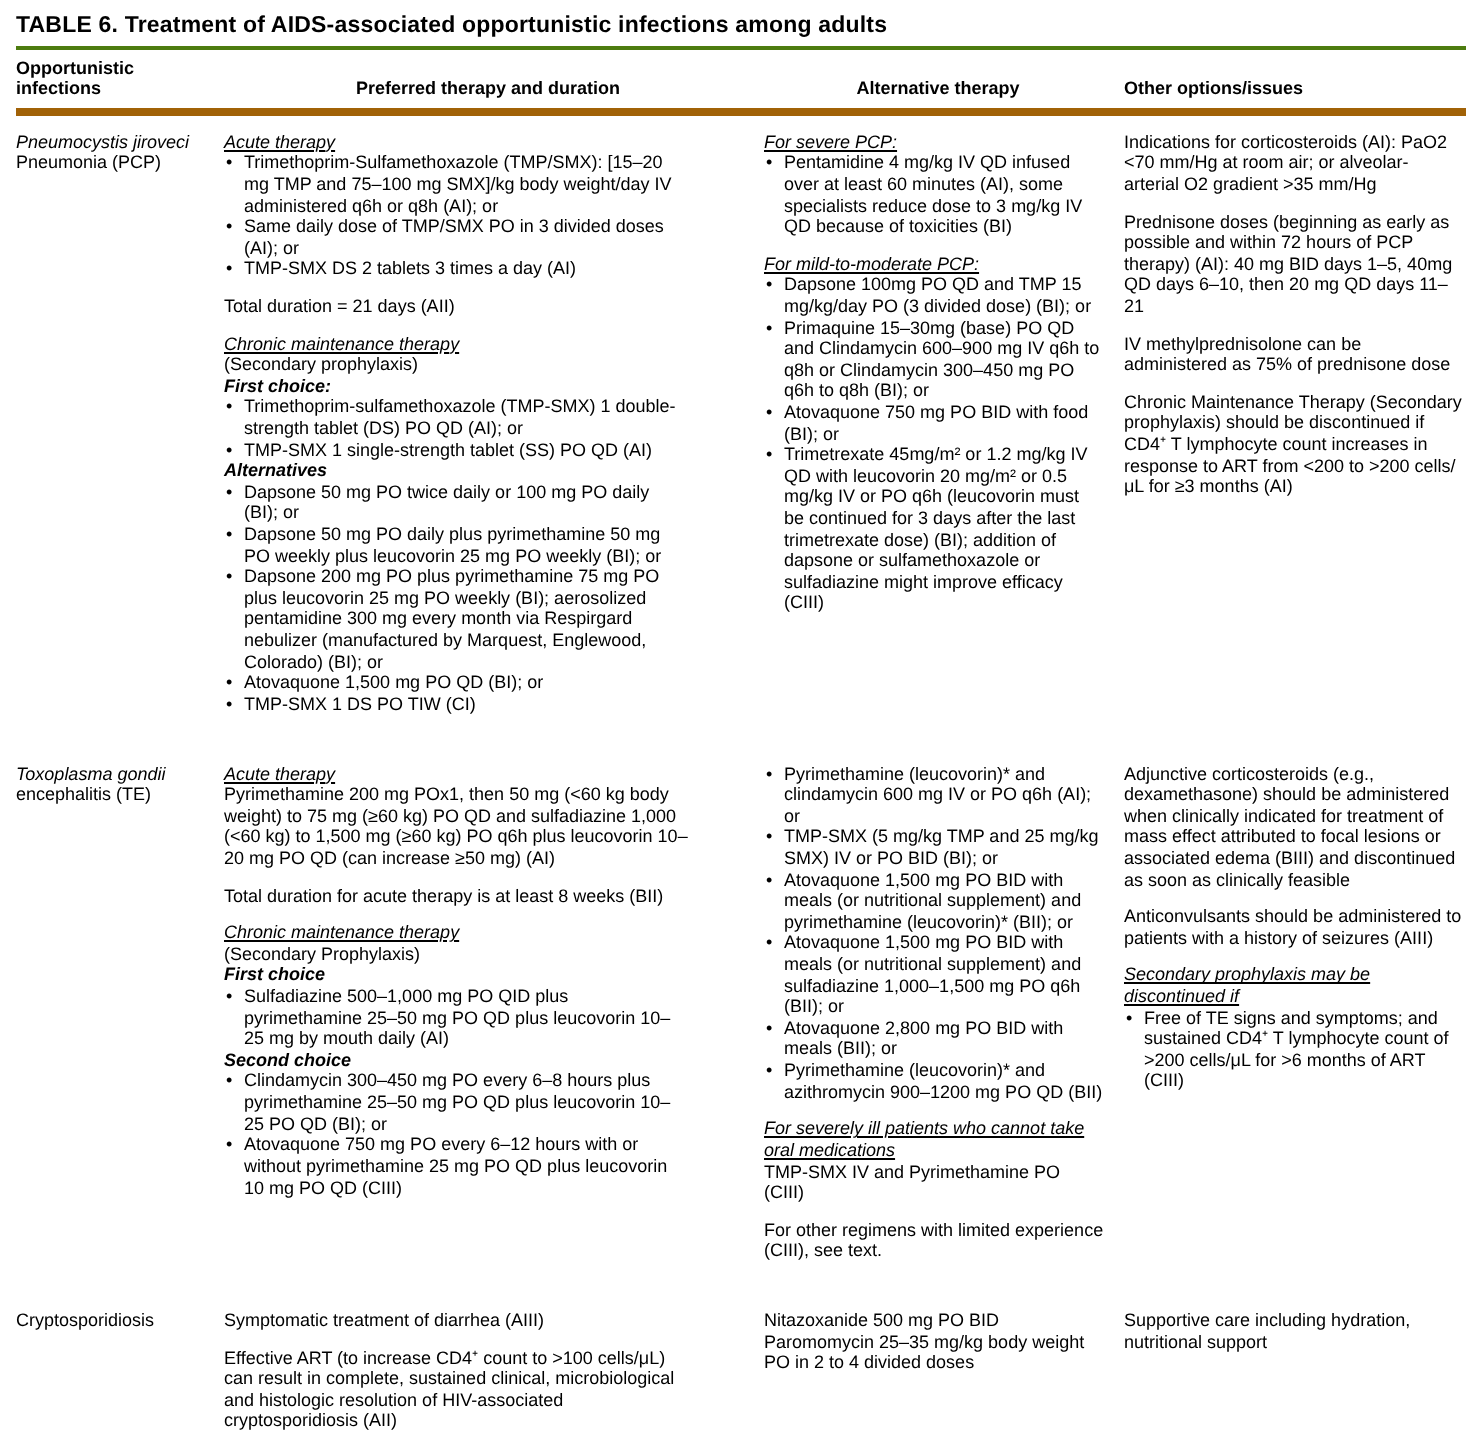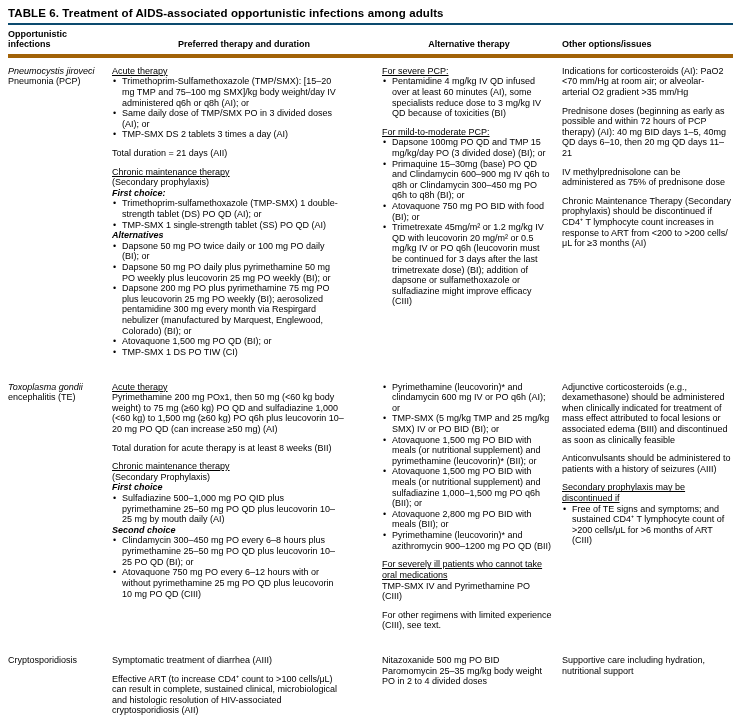--- a/index.html
+++ b/index.html
@@ -10,21 +10,21 @@
     padding: 7px 7px 10px 8px;
     background: #ffffff;
     color: #000000;
     font-family: "Liberation Sans", sans-serif;
   }
   .title {
     font-size: 11.5px;
     font-weight: bold;
     letter-spacing: 0.1px;
     padding-bottom: 4px;
-    border-bottom: 2px solid #0c4a6e;
+    border-bottom: 2px solid #4d7c0f;
   }
   table {
     width: 100%;
     border-collapse: collapse;
     table-layout: fixed;
   }
   col.w1 { width: 104px; }
   col.w2 { width: 270px; }
   col.w3 { width: 180px; }
   col.w4 { width: 171px; }
@@ -45,21 +45,21 @@
     line-height: 1.18;
     vertical-align: top;
     padding: 8px 12px 16px 0;
     margin-top: 48px;
   }
   td.c1 { padding-right: 6px; }
   td.c2 { padding-right: 38px; }
   td.c3 { padding-right: 10px; }
   td.c4 { padding-right: 2px; }
   .cell p { margin: 0; }
-  .cell .h   { text-decoration: underline; margin-top: 8px; }
+  .cell .h   { text-decoration: underline; margin-top: 8px; font-style: italic; }
   .cell .p   { margin-top: 8px; }
   .cell .sub { margin-top: 0; }
   .cell .lead { font-style: italic; margin-top: 0; font-weight: bold; }
   .cell > :first-child { margin-top: 0; }
   .cell ul { margin: 0; padding: 0; list-style: none; }
   .cell li { position: relative; padding-left: 10px; }
   .cell li::before { content: "\2022"; position: absolute; left: 1px; }
   .it { font-style: italic; }
 </style>
 </head>

